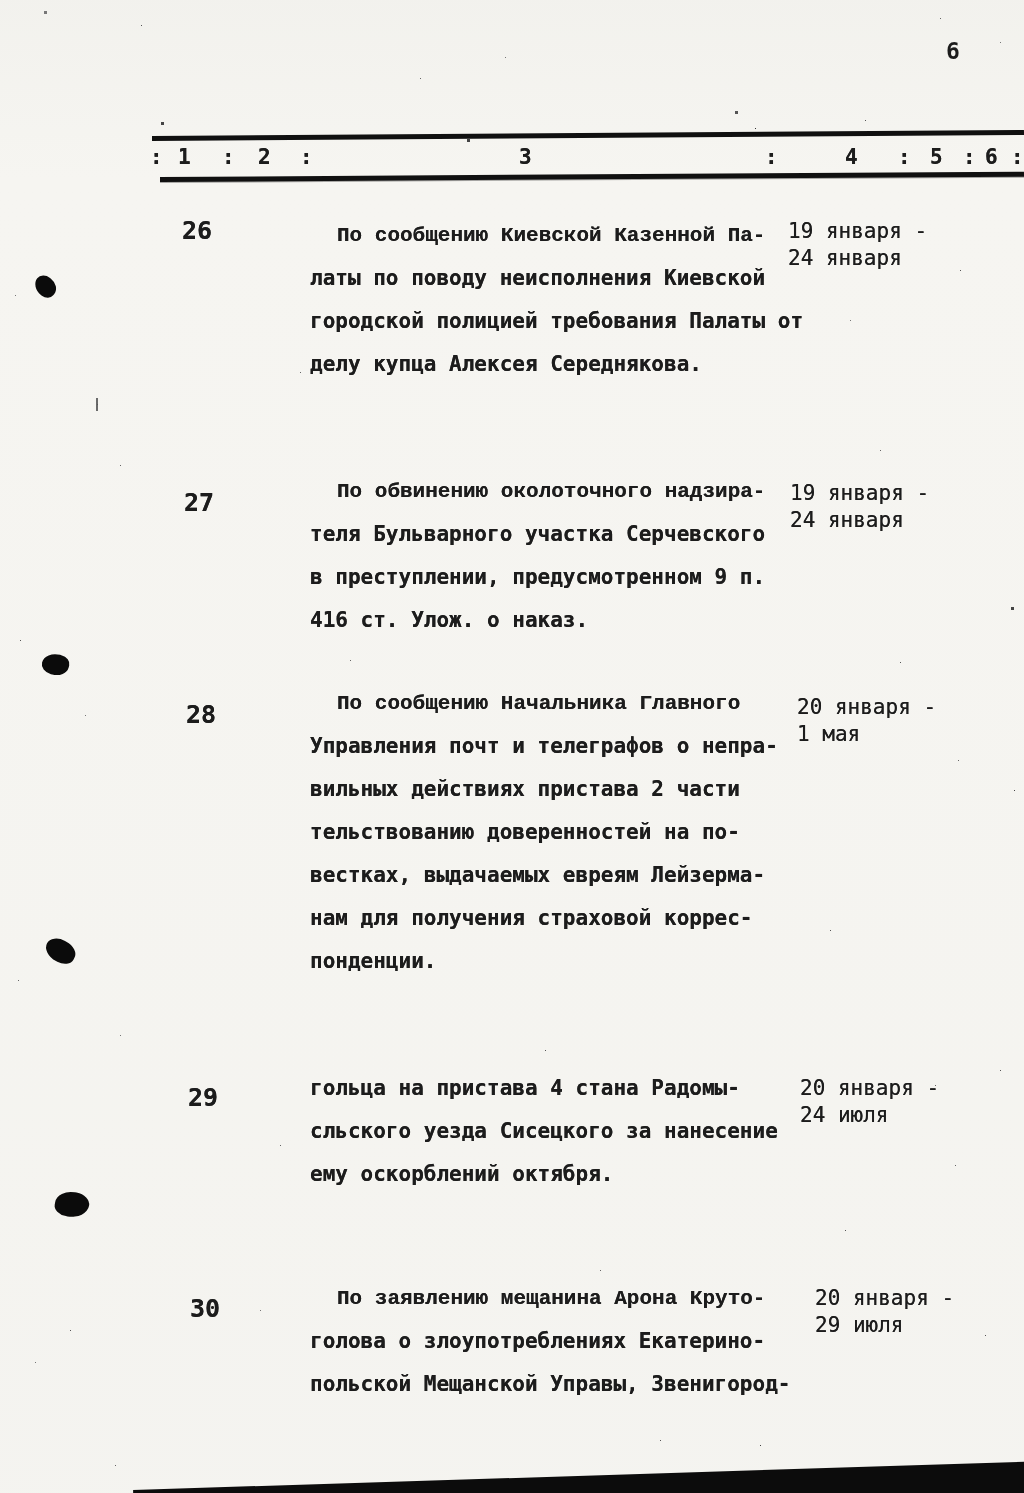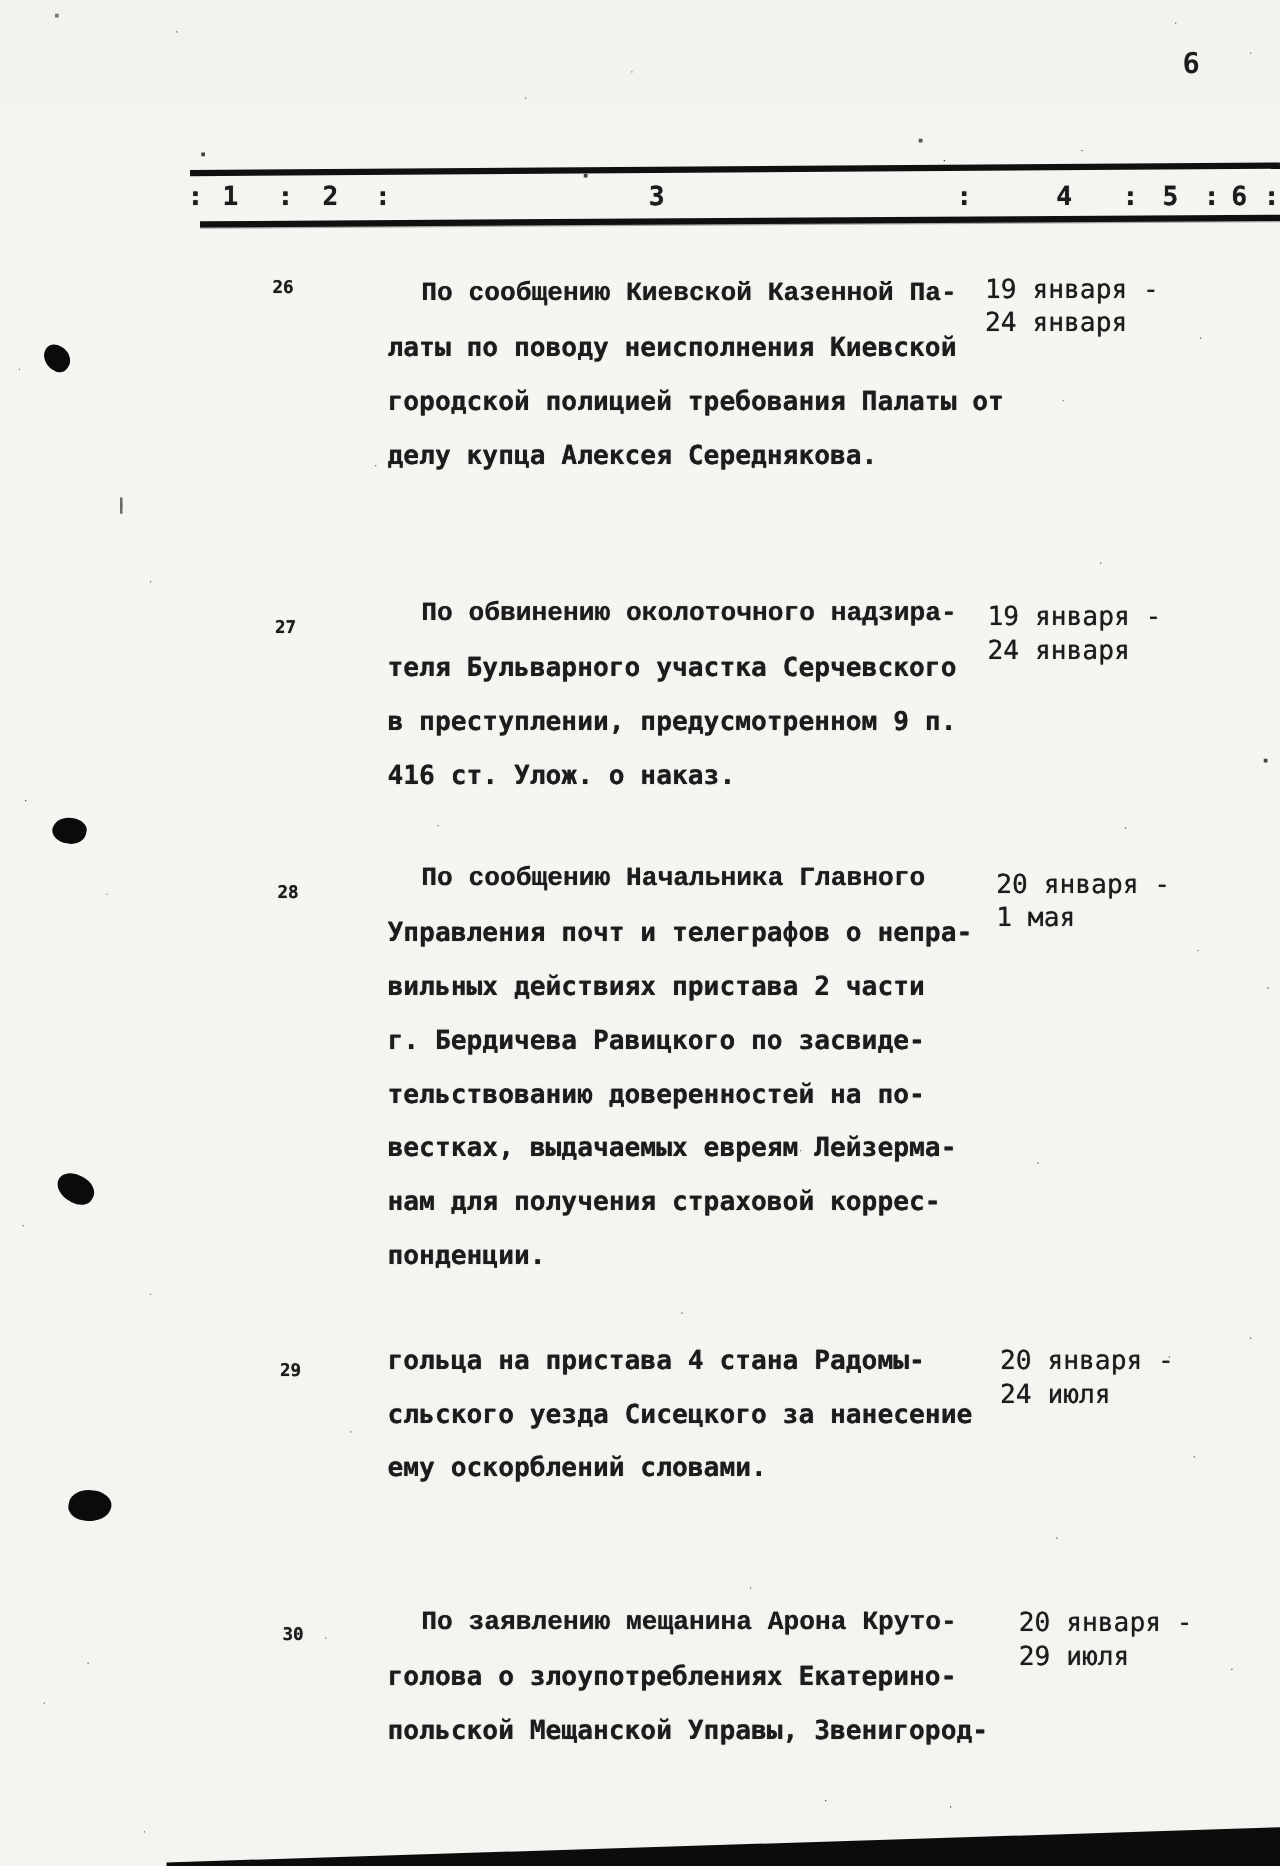--- a/index.html
+++ b/index.html
@@ -30,23 +30,22 @@
   .rule-bottom { left:160px; top:177px; width:864px; transform:rotate(-0.35deg); transform-origin:left center; box-shadow:0 1px 0 rgba(16,16,16,.35); }
 
   .hcell {
     position:absolute; top:145px;
     font-size:21px; font-weight:700; line-height:24px;
     text-shadow:0 0 .6px rgba(25,25,25,.85);
   }
 
   .num {
     position:absolute;
-    font-size:14px; font-weight:700; line-height:43px;
+    font-size:25px; font-weight:700; line-height:43px;
     text-shadow:0 0 .6px rgba(25,25,25,.85);
-    margin-left:36px;
   }
   .txt {
     position:absolute; left:310px; width:525px;
     font-size:21px; font-weight:700; line-height:43px;
     text-shadow:0 0 .6px rgba(25,25,25,.85);
     white-space:nowrap;
   }
   .txt .line.indent { padding-left:27px;font-family:Liberation Mono, monospace; }
   .dates {
     position:absolute;
@@ -136,38 +135,37 @@
       <div class="line">24 января</div>
     </div>
   </div>
 
   <div>
     <div class="num" style="left:186px; top:693px">28</div>
     <div class="txt" style="top:682px">
       <div class="line indent">По сообщению Начальника Главного</div>
       <div class="line">Управления почт и телеграфов о непра-</div>
       <div class="line">вильных действиях пристава 2 части</div>
-      <div class="line">г. Бердичева Равицкого по засвиде-</div>
       <div class="line">тельствованию доверенностей на по-</div>
       <div class="line">вестках, выдачаемых евреям Лейзерма-</div>
       <div class="line">нам для получения страховой коррес-</div>
       <div class="line">понденции.</div>
     </div>
     <div class="dates" style="left:797px; top:694px">
       <div class="line">20 января -</div>
       <div class="line">1 мая</div>
     </div>
   </div>
 
   <div>
     <div class="num" style="left:188px; top:1076px">29</div>
     <div class="txt" style="top:1067px">
       <div class="line">гольца на пристава 4 стана Радомы-</div>
       <div class="line">сльского уезда Сисецкого за нанесение</div>
-      <div class="line">ему оскорблений словами.</div>
+      <div class="line">ему оскорблений октября.</div>
     </div>
     <div class="dates" style="left:800px; top:1075px">
       <div class="line">20 января -</div>
       <div class="line">24 июля</div>
     </div>
   </div>
 
   <div>
     <div class="num" style="left:190px; top:1287px">30</div>
     <div class="txt" style="top:1277px">

